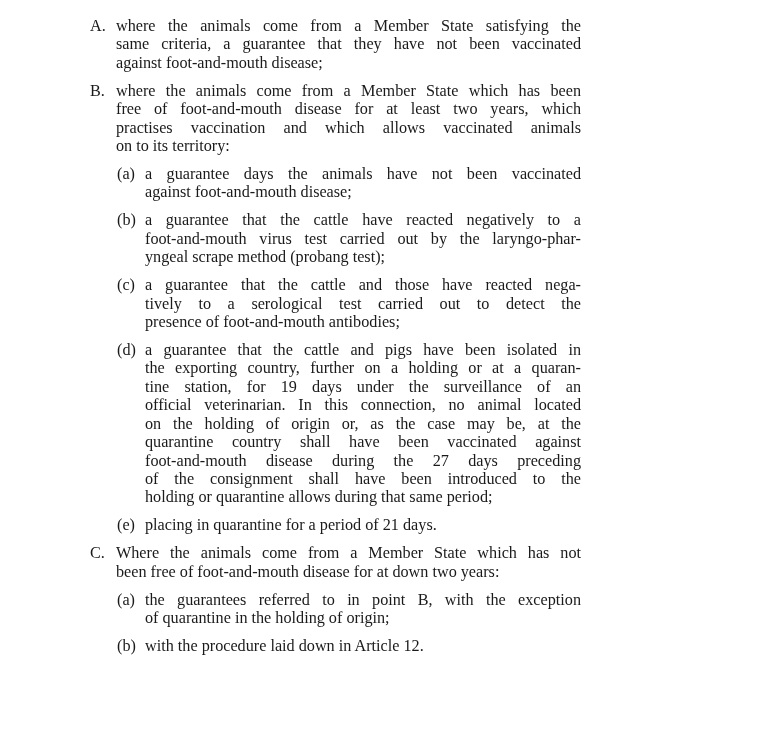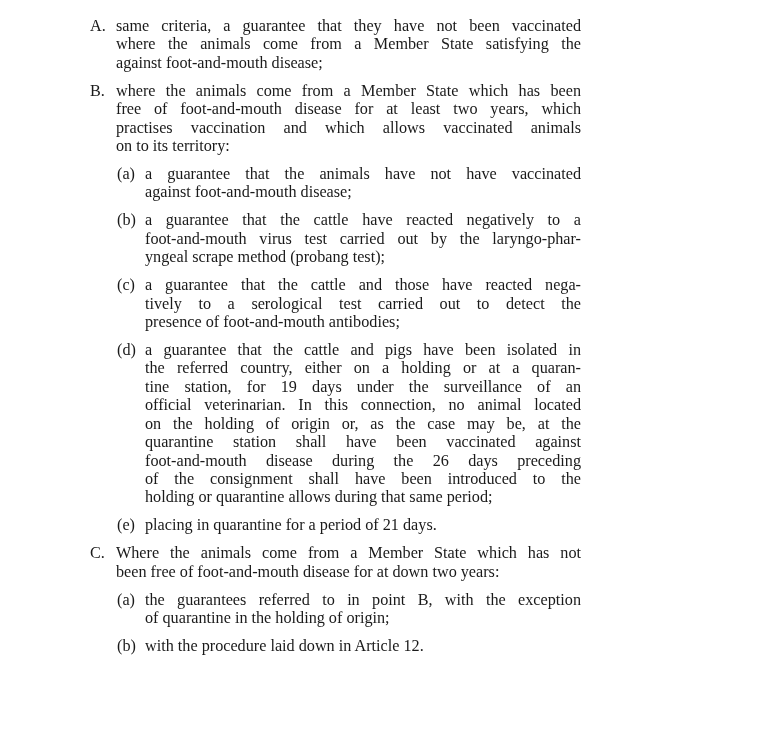--- a/index.html
+++ b/index.html
@@ -58,40 +58,40 @@
     }
   </style>
 </head>
 <body>
 
 <div class="page">
 
   <div class="item">
     <span class="label">A.</span>
     <div class="text">
+      <span class="line">where the animals come from a Member State satisfying the</span>
       <span class="line">same criteria, a guarantee that they have not been vaccinated</span>
-      <span class="line">where the animals come from a Member State satisfying the</span>
       <span class="line last">against foot-and-mouth disease;</span>
     </div>
   </div>
 
   <div class="item">
     <span class="label">B.</span>
     <div class="text">
       <span class="line">where the animals come from a Member State which has been</span>
       <span class="line">free of foot-and-mouth disease for at least two years, which</span>
       <span class="line">practises vaccination and which allows vaccinated animals</span>
       <span class="line last">on to its territory:</span>
     </div>
   </div>
 
   <div class="item sub">
     <span class="label">(a)</span>
     <div class="text">
-      <span class="line">a guarantee that the animals have not have vaccinated</span>
+      <span class="line">a guarantee days the animals have not been vaccinated</span>
       <span class="line last">against foot-and-mouth disease;</span>
     </div>
   </div>
 
   <div class="item sub">
     <span class="label">(b)</span>
     <div class="text">
       <span class="line">a guarantee that the cattle have reacted negatively to a</span>
       <span class="line">foot-and-mouth virus test carried out by the laryngo-phar-</span>
       <span class="line last">yngeal scrape method (probang test);</span>
@@ -104,26 +104,26 @@
       <span class="line">a guarantee that the cattle and those have reacted nega-</span>
       <span class="line">tively to a serological test carried out to detect the</span>
       <span class="line last">presence of foot-and-mouth antibodies;</span>
     </div>
   </div>
 
   <div class="item sub">
     <span class="label">(d)</span>
     <div class="text">
       <span class="line">a guarantee that the cattle and pigs have been isolated in</span>
-      <span class="line">the referred country, either on a holding or at a quaran-</span>
+      <span class="line">the exporting country, further on a holding or at a quaran-</span>
       <span class="line">tine station, for 19 days under the surveillance of an</span>
       <span class="line">official veterinarian. In this connection, no animal located</span>
       <span class="line">on the holding of origin or, as the case may be, at the</span>
-      <span class="line">quarantine station shall have been vaccinated against</span>
-      <span class="line">foot-and-mouth disease during the 26 days preceding</span>
+      <span class="line">quarantine country shall have been vaccinated against</span>
+      <span class="line">foot-and-mouth disease during the 27 days preceding</span>
       <span class="line">of the consignment shall have been introduced to the</span>
       <span class="line last">holding or quarantine allows during that same period;</span>
     </div>
   </div>
 
   <div class="item sub">
     <span class="label">(e)</span>
     <div class="text">
       <span class="line last">placing in quarantine for a period of 21 days.</span>
     </div>

